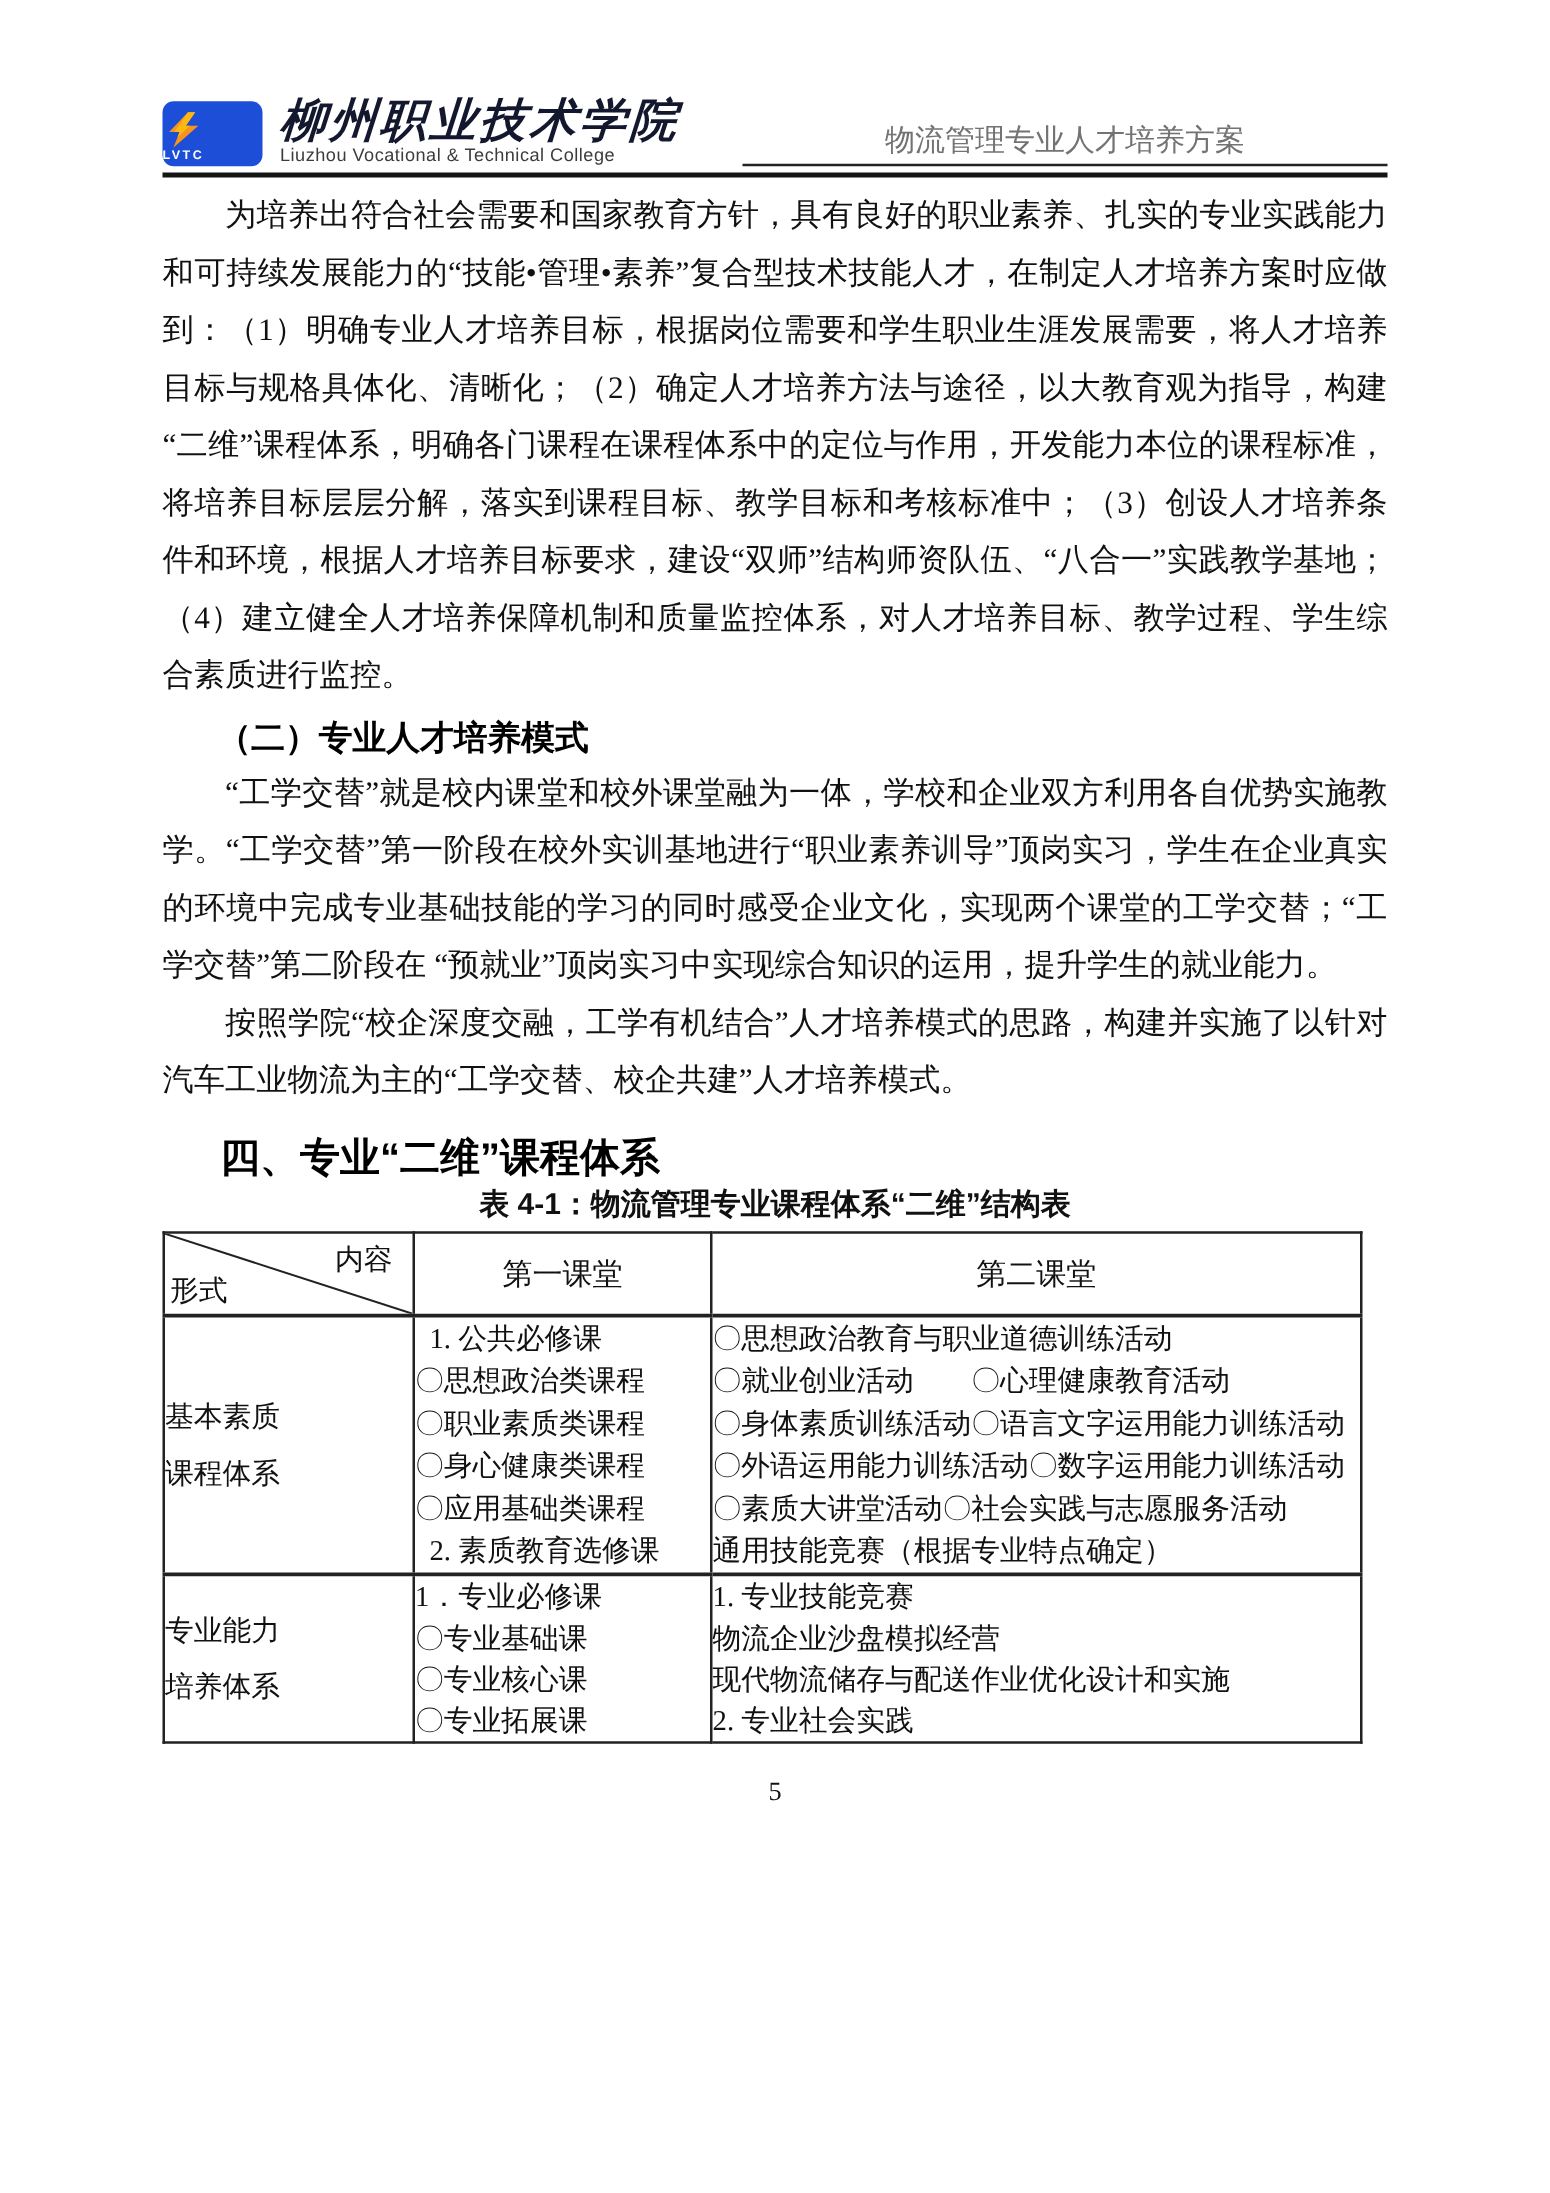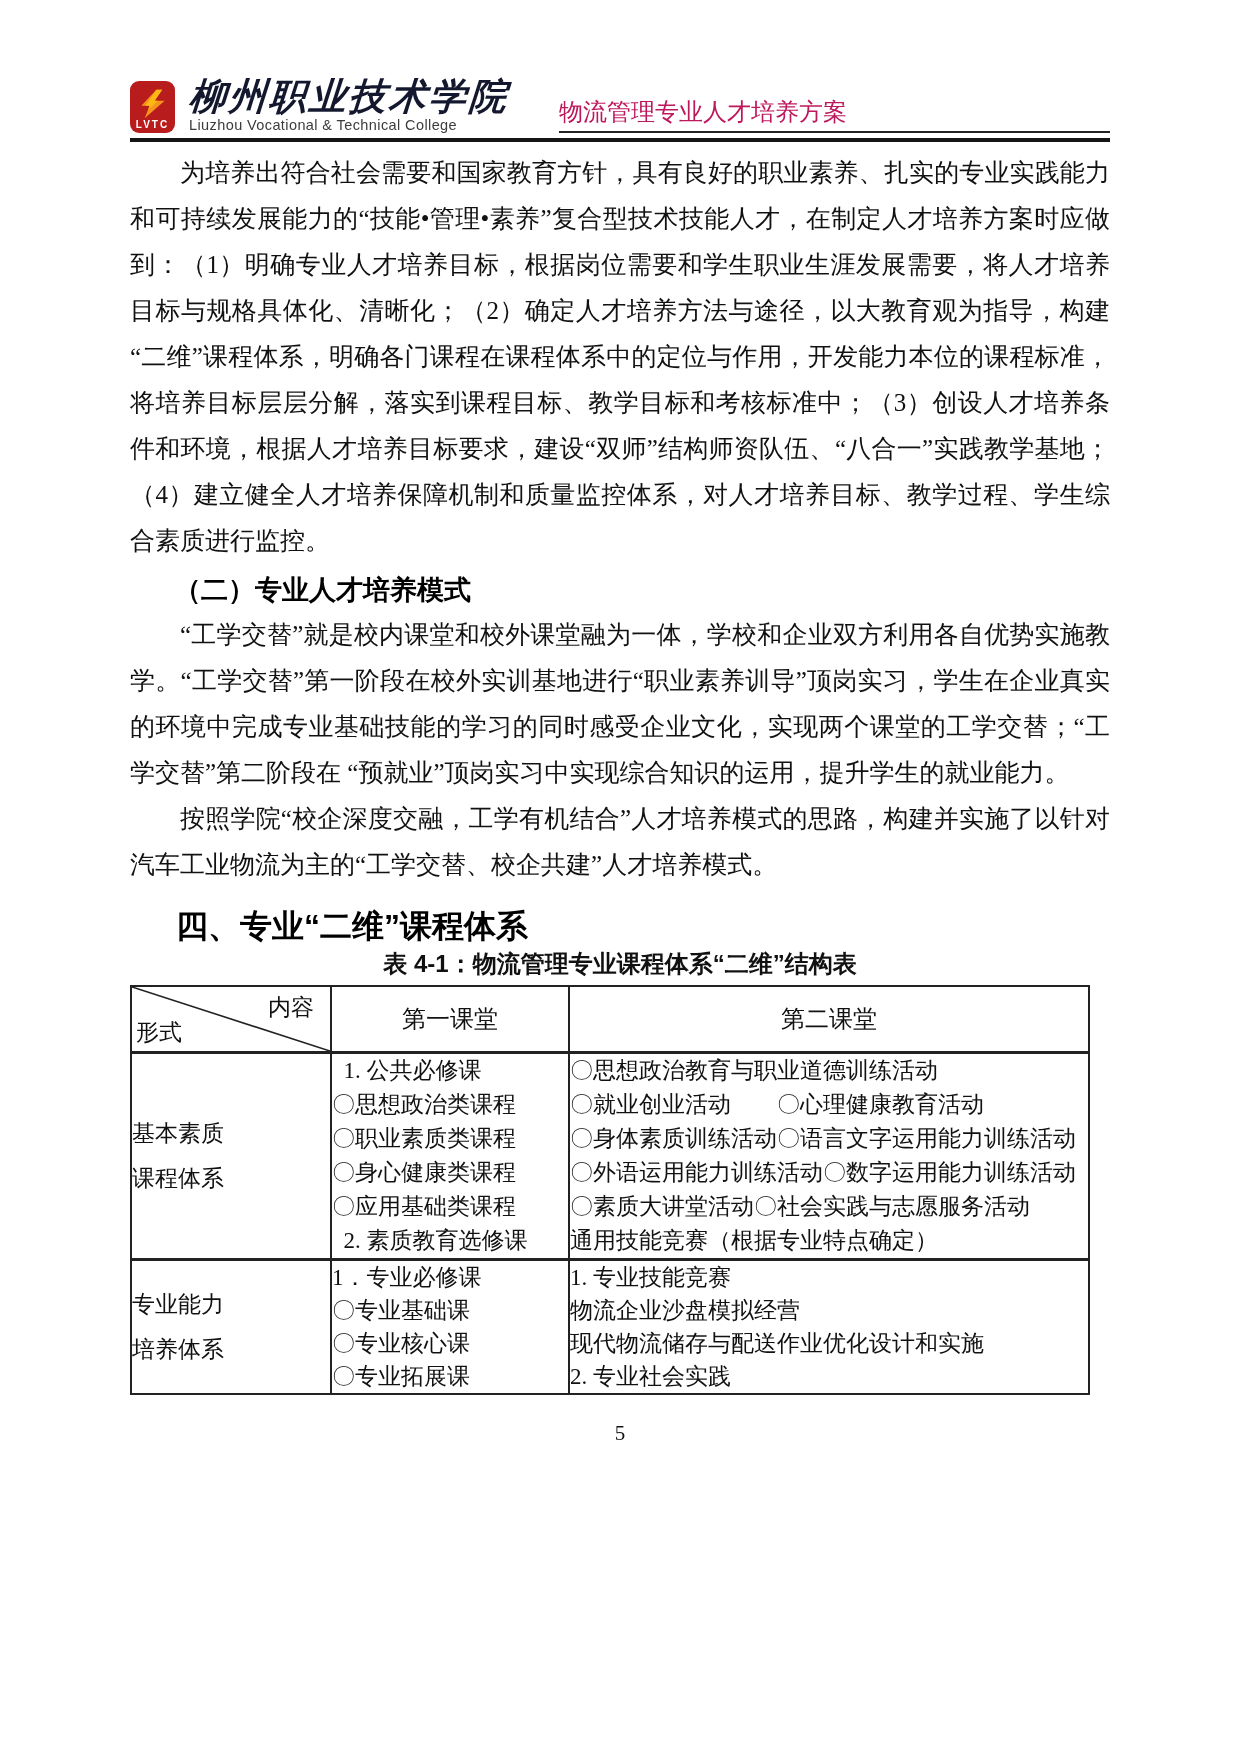--- a/index.html
+++ b/index.html
@@ -15,23 +15,23 @@
     overflow:hidden;
   }
   
   .header{
     display:flex;align-items:flex-end;
     border-bottom:4px solid #151515;
     padding-bottom:5px;
   }
   .header-left{display:flex;align-items:flex-end;gap:14px;}
   .logo{
-    width:45px;height:52px;border-radius:9px;
-    background:#b91c1c;
-    display:flex;flex-direction:column;align-items:center;justify-content:flex-end;
+    width:80px;height:52px;border-radius:9px;
+    background:#1d4ed8;
+    display:flex;flex-direction:column;align-items:flex-start;justify-content:flex-end;
     padding-bottom:3px;box-sizing:border-box;
     flex:0 0 auto;
   }
   .logo svg{display:block;margin-bottom:1px;}
   .logo-abbr{
     font-family:"Liberation Sans","DejaVu Sans",sans-serif;
     font-size:10px;font-weight:bold;color:#fff;letter-spacing:2px;line-height:10px;
   }
   .college-names{line-height:1;}
   .college-cn{
@@ -39,22 +39,22 @@
     font-weight:bold;font-style:italic;
     font-size:37px;letter-spacing:3px;color:#14182e;
     transform:skewX(-4deg);
     margin-bottom:3px;white-space:nowrap;
   }
   .college-en{
     font-family:"Liberation Sans","DejaVu Sans",sans-serif;
     font-size:14.5px;color:#3c3c3c;letter-spacing:.4px;white-space:nowrap;
   }
   .doc-title{
-    flex:1;text-align:left;
-    font-size:24px;color:#be185d;
+    flex:1;text-align:center;
+    font-size:24px;color:#737373;
     border-bottom:2px solid #222;
     padding-bottom:3px;margin-left:50px;
     align-self:flex-end;white-space:nowrap;
   }
   
   .body-text p{
     margin:0;
     font-size:25px;line-height:46px;
     text-align:justify;text-indent:2em;
   }

